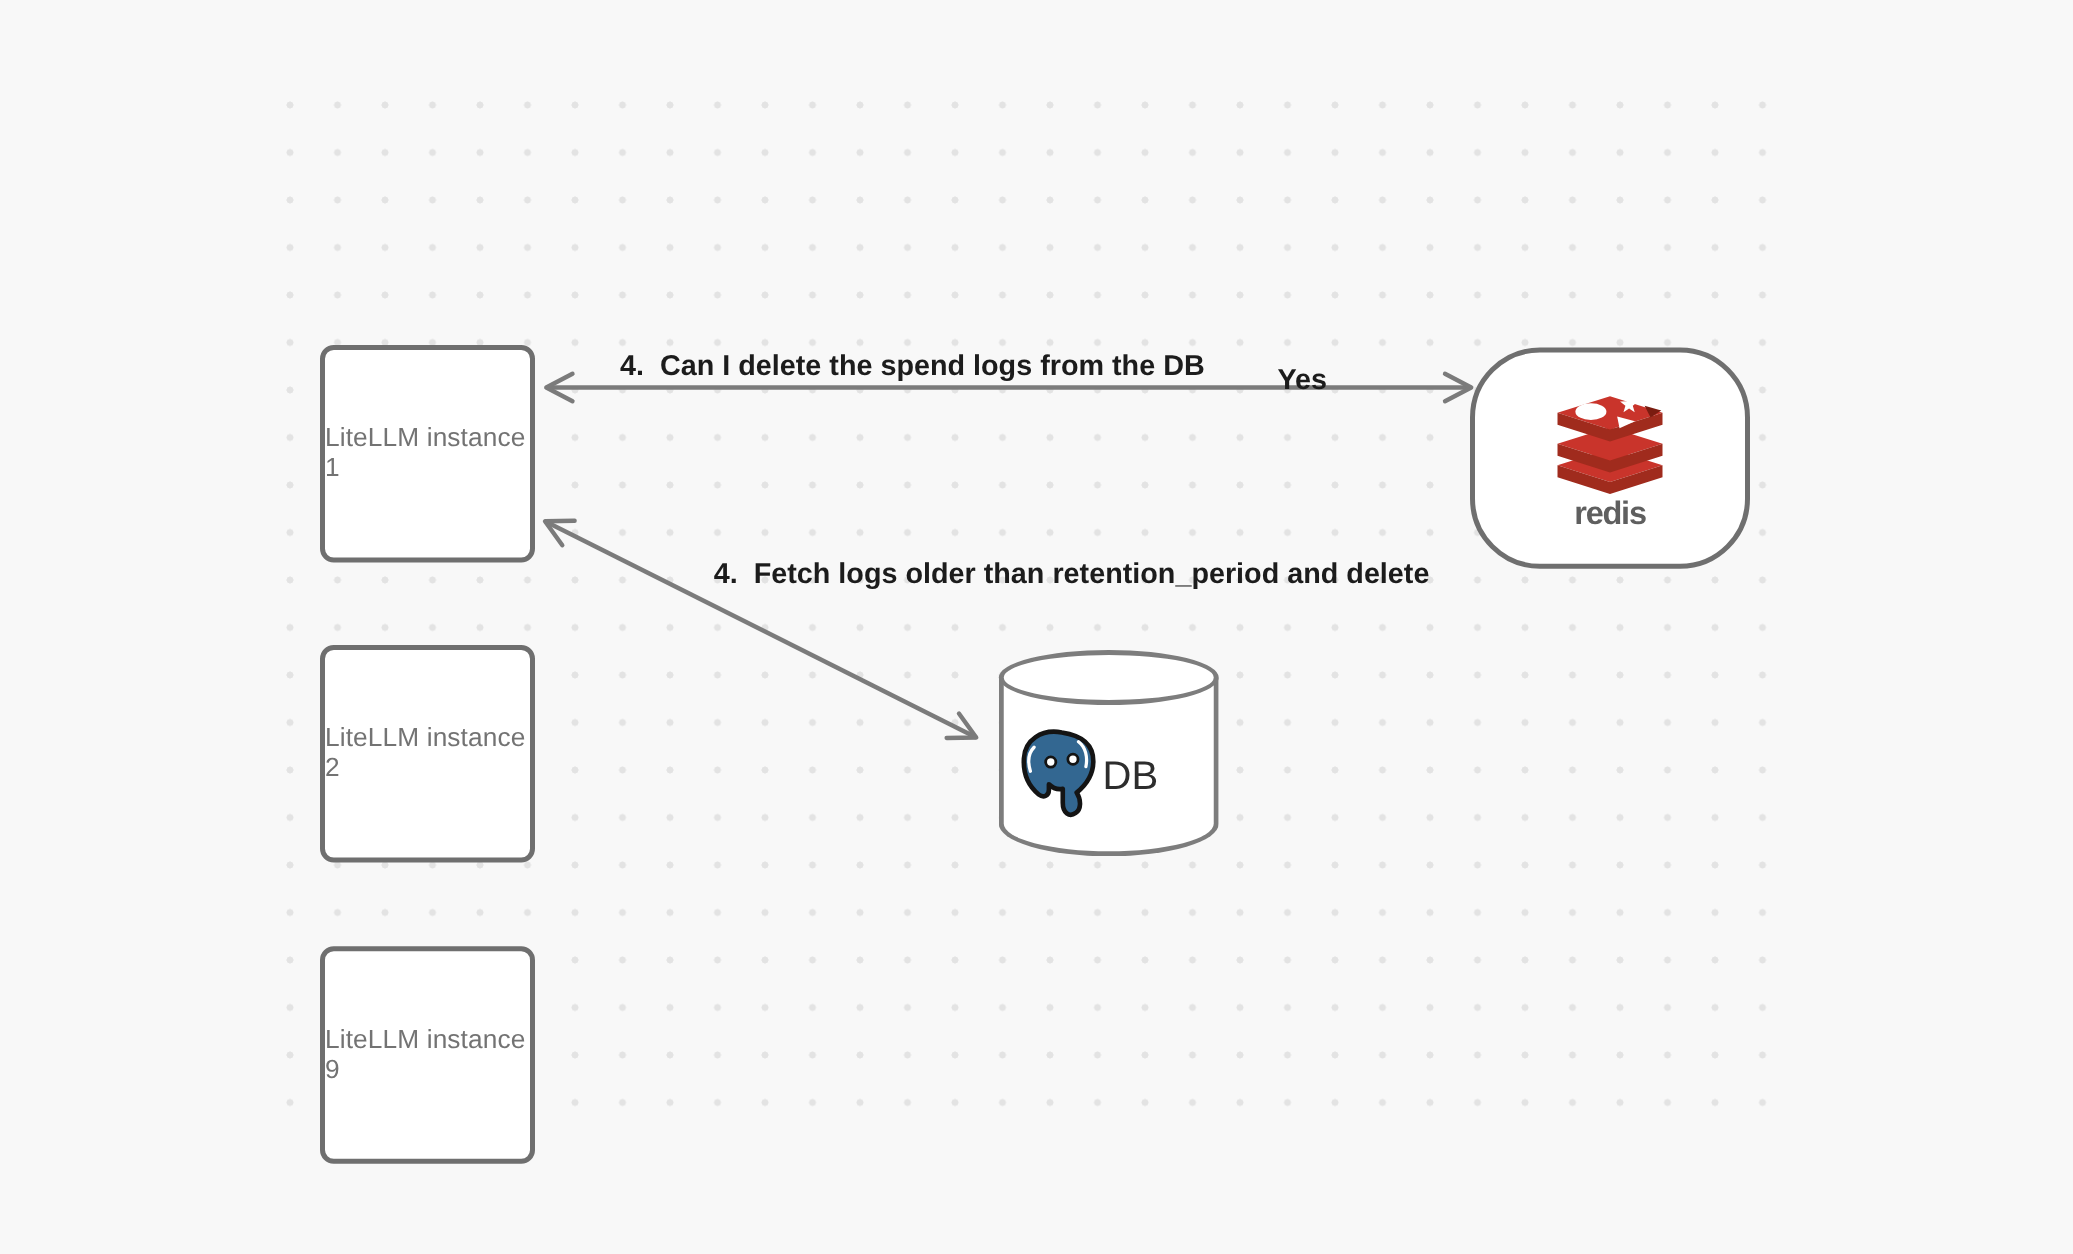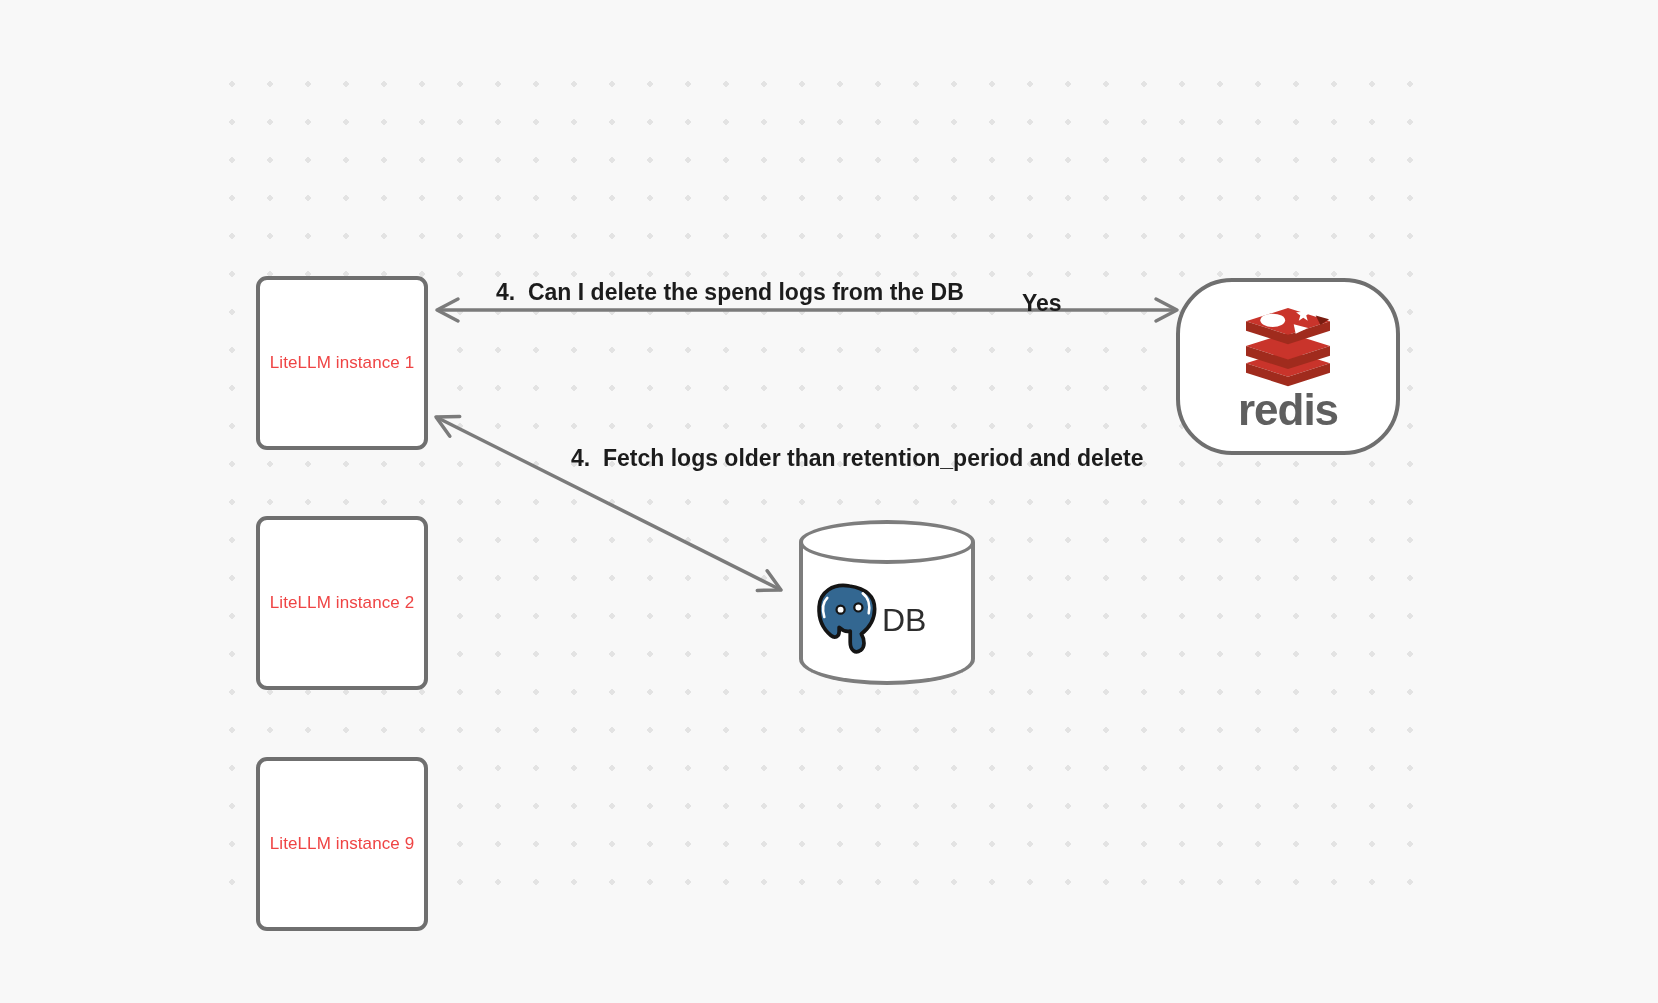--- a/index.html
+++ b/index.html
@@ -14,34 +14,34 @@
     position:absolute; left:213px; top:65px; width:1216px; height:836px;
     background-image: radial-gradient(circle at 19px 19px, #e3e3e3 0 2.7px, transparent 2.9px);
     background-size: 38px 38px;
   }
   .node-box {
     position:absolute; width:172px; height:174px;
     background:#ffffff; border:4px solid #6f6f6f; border-radius:11px;
     display:flex; align-items:center; justify-content:center;
   }
   .node-box span {
-    font-size:17px; color:#ef4444; letter-spacing:0.1px;
+    font-size:21px; color:#737373; letter-spacing:0.1px;
   }
   #box-instance-1 { left:256px; top:276px; }
   #box-instance-2 { left:256px; top:516px; }
   #box-instance-3 { left:256px; top:757px; }
 
   .redis-node {
     position:absolute; left:1176px; top:278px; width:224px; height:177px;
     background:#ffffff; border:4px solid #6f6f6f; border-radius:56px;
     display:flex; flex-direction:column; align-items:center; justify-content:center;
     padding-top:4px;
   }
   .redis-word {
-    font-size:44px; font-weight:bold; color:#5f5f5f; letter-spacing:-1px;
+    font-size:26px; font-weight:bold; color:#5f5f5f; letter-spacing:-1px;
     line-height:1; margin-top:-2px;
   }
 
   .db-cylinder { position:absolute; left:799px; top:520px; width:176px; height:165px; }
   .cyl-body {
     position:absolute; left:0; right:0; top:22px; bottom:0;
     background:#ffffff; border:4px solid #7d7d7d; border-top:none;
     border-radius:0 0 50% 50% / 0 0 26px 26px;
   }
   .cyl-top {

